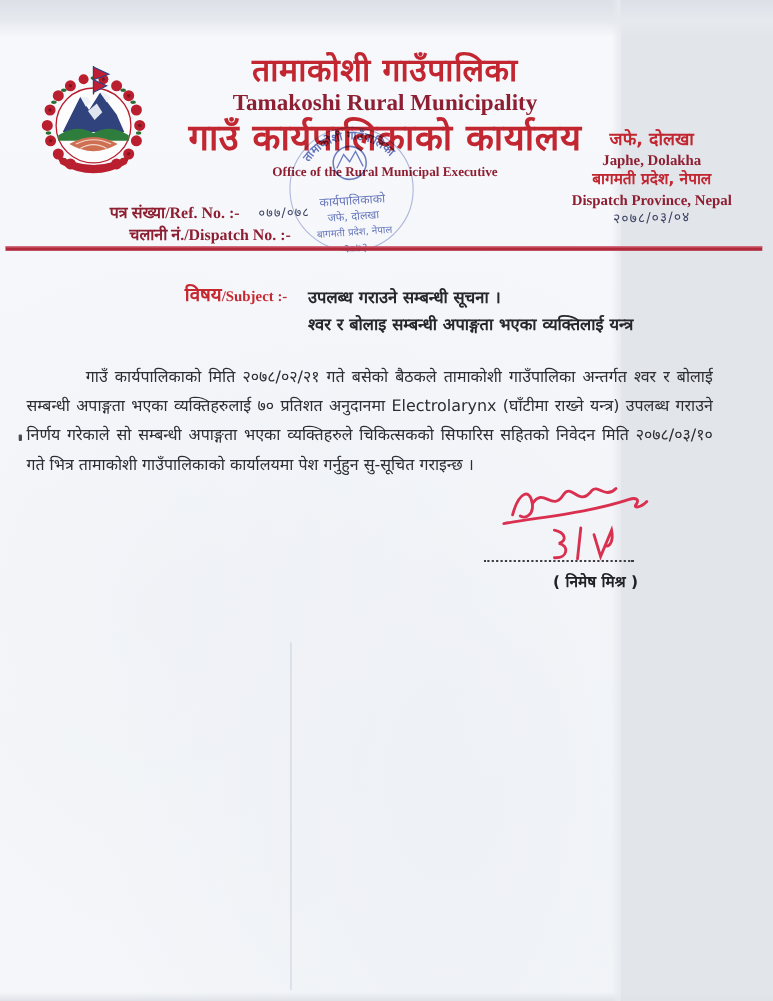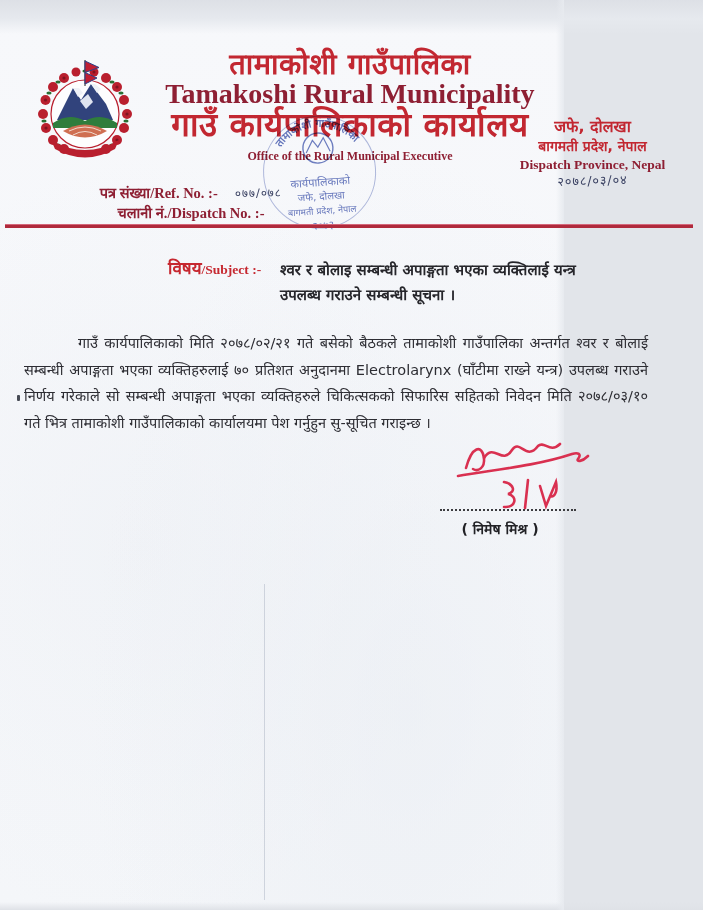--- a/index.html
+++ b/index.html
@@ -21,21 +21,21 @@
     background:linear-gradient(#dde0e6 0%, #e6e9ee 55%, rgba(247,248,251,0) 100%);}
   .bottom-scan-edge{position:absolute;left:0;bottom:0;width:703px;height:8px;
     background:linear-gradient(rgba(247,248,251,0), #dfe2e7);}
   .right-scan-edge{position:absolute;right:0;top:0;width:8px;height:910px;
     background:linear-gradient(to right, rgba(247,248,251,0), #e7eaef);}
 
   .logo{position:absolute;left:33px;top:56px;width:104px;height:106px;}
 
   .header-block{position:absolute;left:130px;top:47px;width:440px;text-align:center;}
   .h-np{font-size:29px;line-height:34px;font-weight:600;color:#c22731;letter-spacing:.5px;}
-  .h-en{font-family:"Liberation Serif",serif;font-size:28px;line-height:25px;font-weight:bold;color:#8e1f33;}
+  .h-en{font-family:"Liberation Serif",serif;font-size:21px;line-height:25px;font-weight:bold;color:#8e1f33;}
   .h-np2{font-size:33px;line-height:38px;font-weight:600;color:#c22731;letter-spacing:.5px;}
   .h-en2{font-family:"Liberation Serif",serif;font-size:12px;line-height:24px;font-weight:bold;color:#8e1f33;}
 
   .stamp{position:absolute;left:258px;top:114px;width:124px;height:128px;
     mix-blend-mode:multiply;opacity:.88;transform:rotate(-4deg);}
 
   .addr-block{position:absolute;left:490px;top:116px;width:205px;text-align:center;}
   .a-np{font-size:16px;line-height:21px;font-weight:600;color:#c22731;}
   .a-en{font-family:"Liberation Serif",serif;font-size:13.5px;line-height:17px;font-weight:bold;color:#8e1f33;}
   .a-np2{font-size:14px;line-height:19px;font-weight:600;color:#c22731;}
@@ -53,21 +53,21 @@
   .subj-np{font-size:17px;font-weight:600;color:#c62830;}
   .subj-en{font-family:"Liberation Serif",serif;font-size:13.5px;font-weight:bold;color:#c62830;}
   .subject-text{position:absolute;left:280px;top:258px;width:340px;
     font-size:15px;line-height:25px;font-weight:600;color:#26262b;}
 
   .body-par{position:absolute;left:24px;top:330px;width:624px;margin:0;
     font-size:14.5px;line-height:26.5px;color:#2d2d33;text-align:justify;text-indent:54px;font-weight:500;}
 
   .sig-svg{position:absolute;left:452px;top:438px;width:160px;height:72px;}
   .sig-dots{position:absolute;left:440px;top:509px;width:136px;height:0;border-top:2px dotted #3c3c40;}
-  .sig-name{position:absolute;left:420px;top:519px;width:160px;text-align:center;
+  .sig-name{position:absolute;left:420px;top:519px;width:160px;text-align:right;
     font-size:14px;font-weight:600;color:#222226;}
   .sig-title{position:absolute;left:402px;top:541px;width:200px;text-align:center;
     font-size:14px;font-weight:500;color:#28282d;}
 
   .fold-line{position:absolute;left:264px;top:584px;width:1px;height:316px;background:rgba(150,160,180,.38);}
   .speck{position:absolute;left:17px;top:395px;width:3px;height:6px;background:#474b55;border-radius:1px;}
 </style>
 </head>
 <body>
 
@@ -154,20 +154,21 @@
       </text>
       <text x="0" y="8" font-size="11" text-anchor="middle" stroke="none" opacity=".9">कार्यपालिकाको</text>
       <text x="0" y="22" font-size="10" text-anchor="middle" stroke="none" opacity=".9">जफे, दोलखा</text>
       <text x="0" y="36" font-size="9" text-anchor="middle" stroke="none" opacity=".9">बागमती प्रदेश, नेपाल</text>
       <text x="0" y="51" font-size="10.5" text-anchor="middle" stroke="none" opacity=".9">२०७३</text>
     </g>
   </svg>
 
   <div class="addr-block">
     <div class="a-np">जफे, दोलखा</div>
+    <div class="a-en">Japhe, Dolakha</div>
     <div class="a-np2">बागमती प्रदेश, नेपाल</div>
     <div class="a-en">Dispatch Province, Nepal</div>
     <div class="hand-date">२०७८/०३/०४</div>
   </div>
 
   <div class="meta-block">
     <div class="meta-row">
       <span>पत्र संख्या/Ref. No. :-</span>
       <span class="hand-ref">०७७/०७८</span>
     </div>
@@ -175,22 +176,22 @@
       <span>चलानी नं./Dispatch No. :-</span>
     </div>
   </div>
 
   <div class="red-rule"></div>
 
   <div class="subject-label">
     <span class="subj-np">विषय</span><span class="subj-en">/Subject :-</span>
   </div>
   <div class="subject-text">
+    <div>उपलब्ध गराउने सम्बन्धी सूचना ।</div>
     <div>श्वर र बोलाइ सम्बन्धी अपाङ्गता भएका व्यक्तिलाई यन्त्र</div>
-    <div>उपलब्ध गराउने सम्बन्धी सूचना ।</div>
   </div>
 
   <p class="body-par">गाउँ कार्यपालिकाको मिति २०७८/०२/२१ गते बसेको बैठकले तामाकोशी गाउँपालिका अन्तर्गत श्वर र बोलाई सम्बन्धी अपाङ्गता भएका व्यक्तिहरुलाई ७० प्रतिशत अनुदानमा Electrolarynx (घाँटीमा राख्ने यन्त्र) उपलब्ध गराउने निर्णय गरेकाले सो सम्बन्धी अपाङ्गता भएका व्यक्तिहरुले चिकित्सकको सिफारिस सहितको निवेदन मिति २०७८/०३/१० गते भित्र तामाकोशी गाउँपालिकाको कार्यालयमा पेश गर्नुहुन सु-सूचित गराइन्छ ।</p>
 
   <svg class="sig-svg" viewBox="0 0 160 72">
     <g fill="none" stroke="#d93050" stroke-width="2.6" stroke-linecap="round">
       <path d="M 14,30 C 20,8 30,6 32,20 C 33,30 26,34 21,31"></path>
       <path d="M 32,20 C 42,4 50,28 60,12 C 68,0 74,24 86,8 C 92,2 98,16 108,6"></path>
       <path d="M 6,38 C 40,32 84,28 120,16 C 126,14 130,16 126,21 C 124,24 130,24 136,18"></path>
       <path d="M 52,44 C 62,46 64,54 56,56 C 66,58 64,70 52,69"></path>

